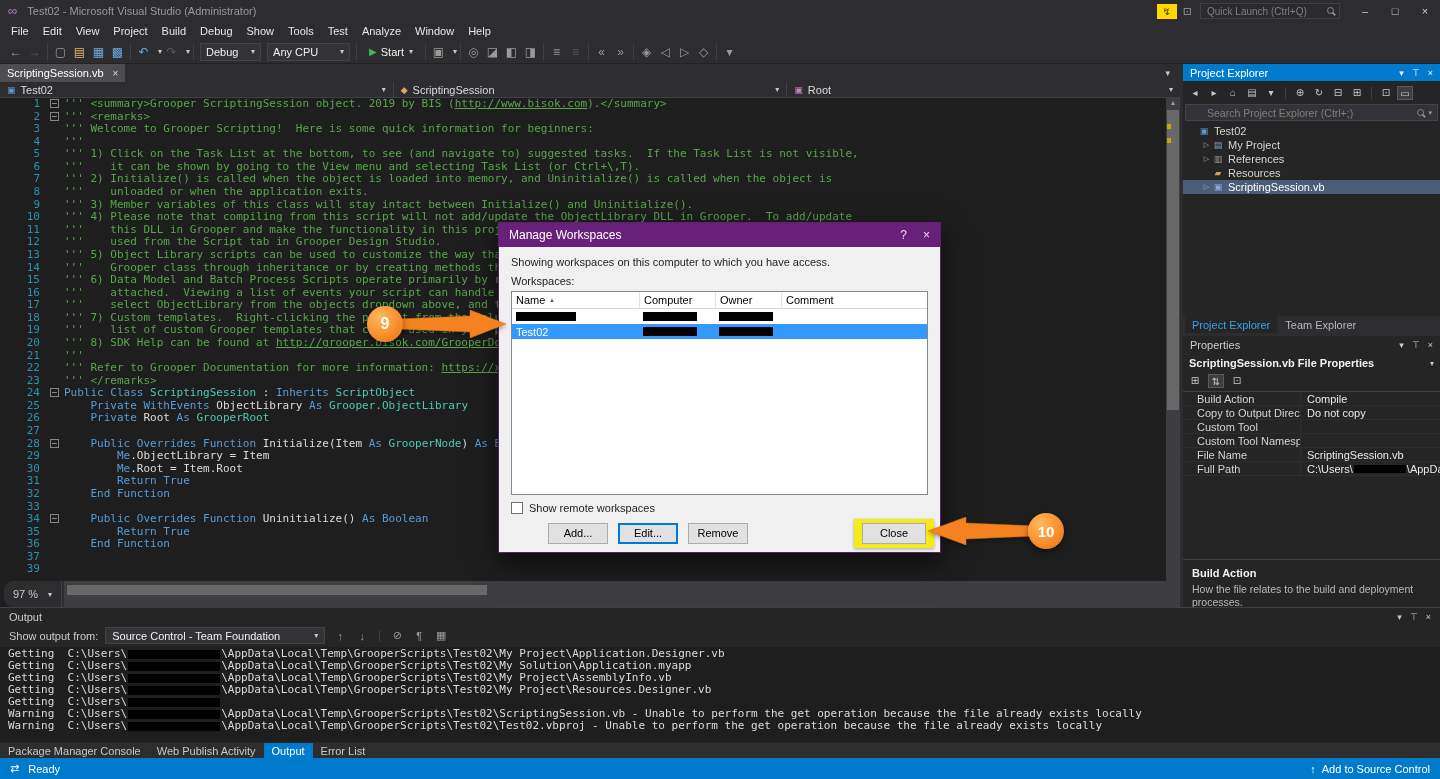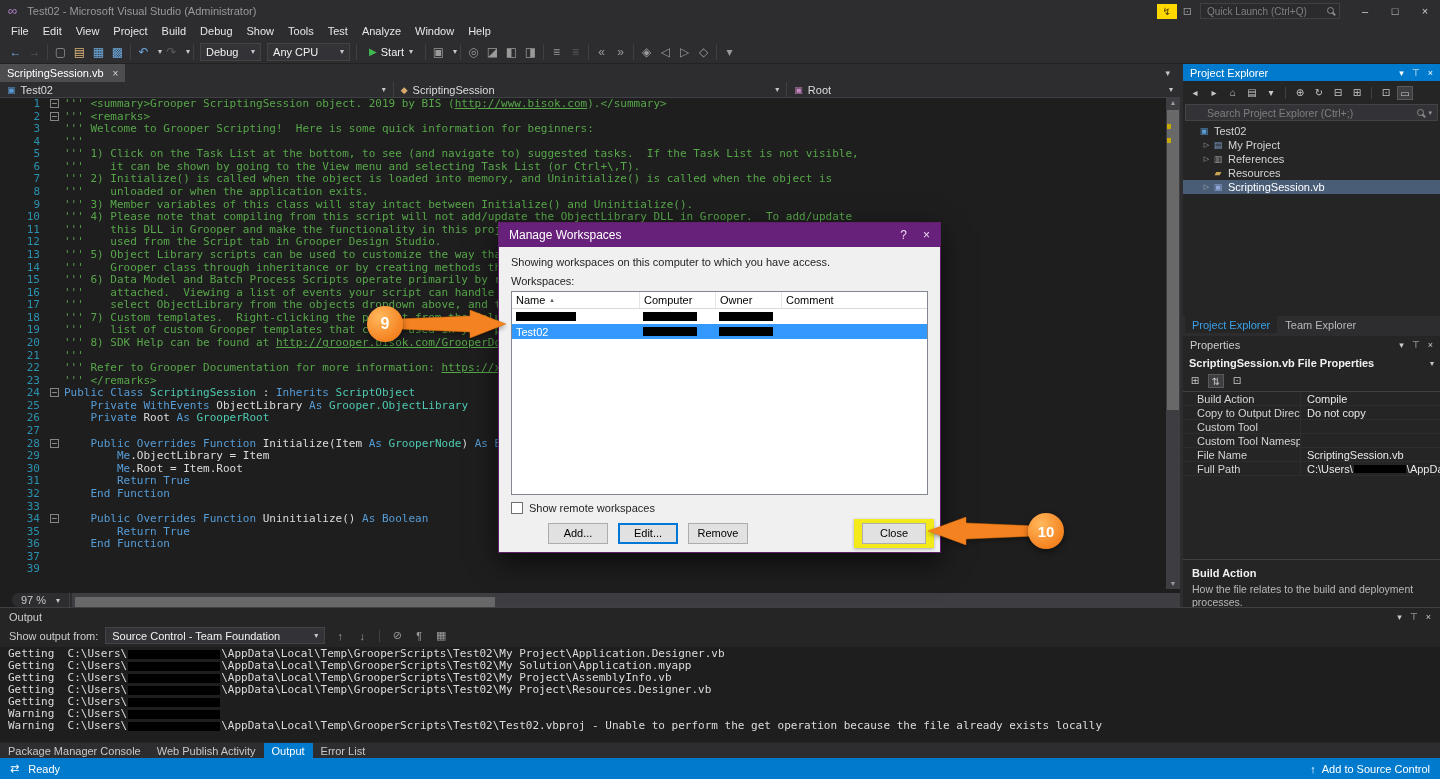--- a/index.html
+++ b/index.html
@@ -49,21 +49,21 @@
   .ln{width:48px;flex:none;text-align:right;color:#2b91af;padding-right:8px;}
   .fold{width:16px;flex:none;position:relative;}
   .fold-box{position:absolute;left:2px;top:1px;width:9px;height:9px;border:1px solid #858585;color:#c8c8c8;font-size:8px;line-height:7px;text-align:center;background:#1e1e1e;}
   .code-text{white-space:pre;}
   .tok-cm{color:#57a64a}.tok-cl{color:#57a64a;text-decoration:underline}
   .tok-kw{color:#569cd6}.tok-ty{color:#4ec9b0}.tok-pl{color:#dcdcdc}
   .vscroll{position:absolute;top:34px;right:0;width:14px;bottom:18px;background:#3e3e42;}
   .vs-arrow{position:absolute;left:0;width:14px;height:10px;color:#999;font-size:7px;text-align:center;line-height:10px;}
   .vthumb{position:absolute;left:1px;right:1px;top:12px;height:300px;background:#686868;}
   .vmark{position:absolute;left:1px;width:4px;height:5px;background:#c7a900;}
-  .editor-bottom{position:absolute;bottom:0;left:12px;right:0;height:14px;background:#2d2d30;display:flex;align-items:center;border-radius:9px;}
+  .editor-bottom{position:absolute;bottom:0;left:4px;right:0;height:26px;background:#2d2d30;display:flex;align-items:center;border-radius:9px;}
   .zoom{display:flex;align-items:center;gap:5px;color:#c8c8c8;font-size:11px;padding:0 9px;height:100%;border-right:1px solid #3f3f46;flex:none;}
   .hscroll{flex:1;height:100%;background:#3e3e42;position:relative;margin-left:2px;}
   .hthumb{position:absolute;left:3px;top:4px;height:10px;width:420px;background:#686868;}
   
   .right-panel{position:absolute;left:1180px;top:0;width:260px;height:543px;background:#252526;border-left:3px solid #2d2d30;}
   .pe-header,.props-header{position:absolute;left:0;right:0;height:17px;color:#fff;font-size:11px;display:flex;align-items:center;padding:0 7px;}
   .pe-header{top:0;background:#007acc;}
   .props-header{top:272px;background:#252526;color:#cccccc;}
   .hdr-icons{margin-left:auto;display:flex;gap:8px;font-size:9px;}
   .pe-toolbar{position:absolute;top:19px;left:0;right:0;height:20px;display:flex;align-items:center;gap:3px;padding:0 4px;color:#c8c8c8;}
@@ -467,21 +467,21 @@
           <span class="out-tb-icon">¶</span>
           <span class="out-tb-icon">▦</span>
         </span>
     </div>
     <div class="output-content">
         <div class="out-line"><span>Getting  C:\Users\</span><span class="redact-bar"></span><span>\AppData\Local\Temp\GrooperScripts\Test02\My Project\Application.Designer.vb</span></div>
         <div class="out-line"><span>Getting  C:\Users\</span><span class="redact-bar"></span><span>\AppData\Local\Temp\GrooperScripts\Test02\My Solution\Application.myapp</span></div>
         <div class="out-line"><span>Getting  C:\Users\</span><span class="redact-bar"></span><span>\AppData\Local\Temp\GrooperScripts\Test02\My Project\AssemblyInfo.vb</span></div>
         <div class="out-line"><span>Getting  C:\Users\</span><span class="redact-bar"></span><span>\AppData\Local\Temp\GrooperScripts\Test02\My Project\Resources.Designer.vb</span></div>
         <div class="out-line"><span>Getting  C:\Users\</span><span class="redact-bar"></span></div>
-        <div class="out-line"><span>Warning  C:\Users\</span><span class="redact-bar"></span></div>
+        <div class="out-line"><span>Warning  C:\Users\</span><span class="redact-bar"></span><span>\AppData\Local\Temp\GrooperScripts\Test02\ScriptingSession.vb - Unable to perform the get operation because the file already exists locally</span></div>
         <div class="out-line"><span>Warning  C:\Users\</span><span class="redact-bar"></span><span>\AppData\Local\Temp\GrooperScripts\Test02\Test02.vbproj - Unable to perform the get operation because the file already exists locally</span></div>
       </div>
     <div class="panel-tabs">
         <div class="panel-tab">Package Manager Console</div>
         <div class="panel-tab">Web Publish Activity</div>
         <div class="panel-tab active">Output</div>
         <div class="panel-tab">Error List</div>
       </div>
   </div>
 

